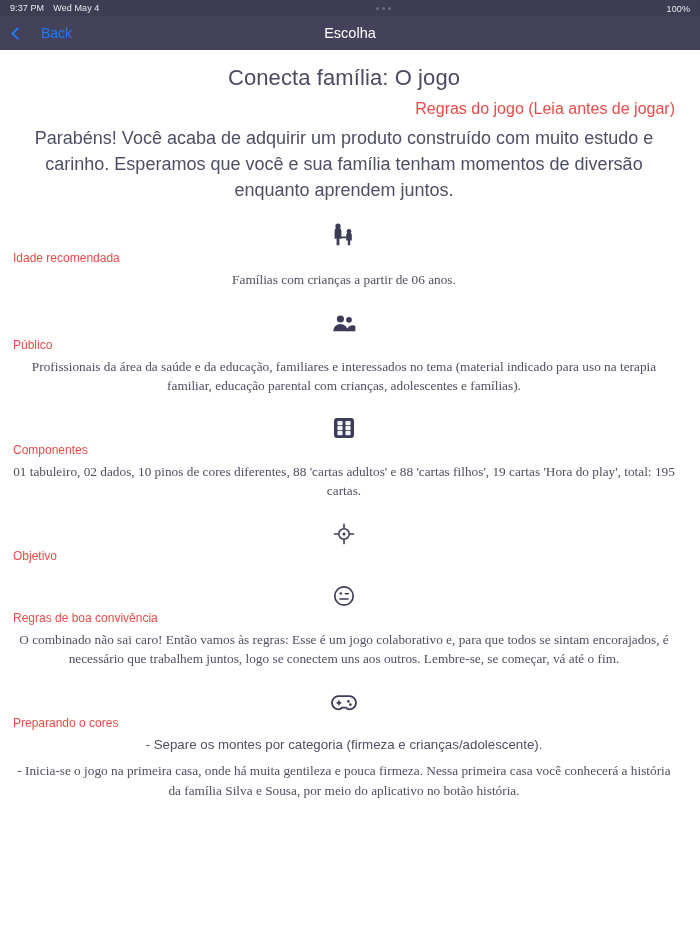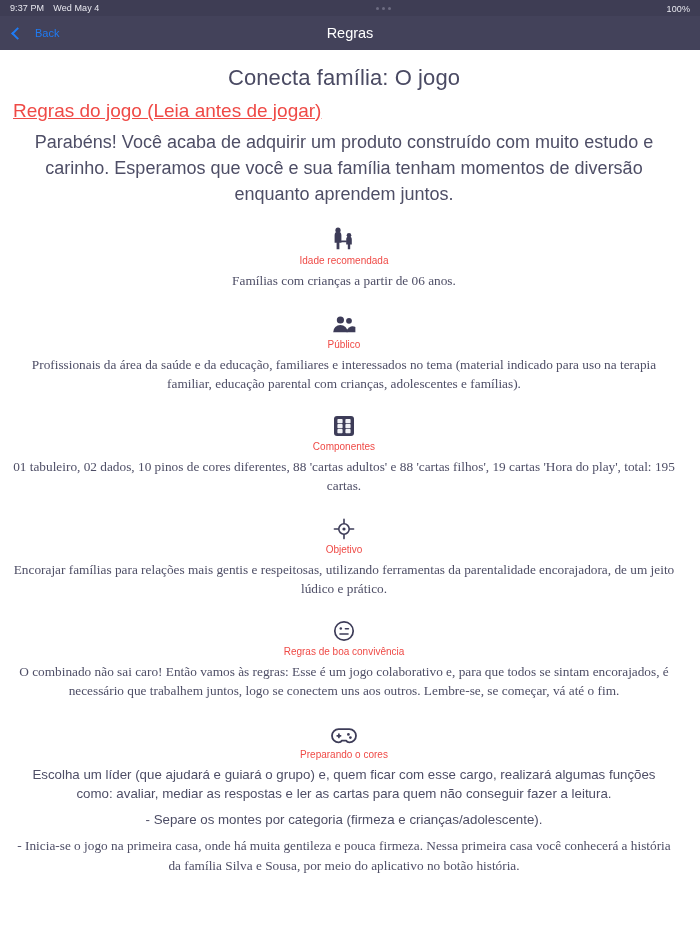--- a/index.html
+++ b/index.html
@@ -91,23 +91,23 @@
     background: #43425a;
     position: relative;
     display: flex;
     align-items: center;
   }
   .back-button {
     position: absolute;
     left: 11px;
     display: flex;
     align-items: center;
-    gap: 16px;
+    gap: 22px;
     color: #1f7bf4;
-    font-size: 11px;
+    font-size: 14px;
     cursor: pointer;
   }
   .chev {
     width: 8px;
     height: 13px;
     position: relative;
   }
   .chev::before {
     content: "";
     position: absolute;
@@ -133,48 +133,46 @@
   }
   .page-title {
     text-align: center;
     font-size: 22px;
     color: #4a4a63;
     margin: 3px 0 9px 0;
     font-weight: normal;
     letter-spacing: 0.1px;
   }
   .accent-subtitle {
-    text-align: left;
+    text-align: right;
     color: #ef4a46;
-    font-size: 19px;
+    font-size: 16px;
     margin-bottom: 7px;
-    text-decoration: underline;
   }
   .para {
     text-align: center;
     font-size: 18px;
     line-height: 1.45;
     color: #4e4e66;
     margin: 0 0 3px 0;
   }
   .section {
     margin-top: 20px;
   }
   .section-icon {
     display: flex;
     justify-content: center;
     align-items: flex-end;
     height: 24px;
     margin-bottom: 4px;
   }
   .section-icon svg { display: block; }
   .section-title {
-    text-align: center;
     color: #ef4a46;
-    font-size: 10px;
+    font-size: 12px;
     margin-bottom: 5px;
   }
   .section-body p {
     text-align: center;
     font-size: 13.3px;
     line-height: 1.45;
     color: #4e4e66;
     margin: 0 0 7px 0;
   }
   .section-body p:last-child { margin-bottom: 0; font-family: Liberation Serif, serif; }
@@ -210,21 +208,21 @@
         <span class="battery-fill"></span>
       </span>
     </div>
   </div>
 
   <div class="nav-bar">
     <div class="back-button">
       <span class="chev"></span>
       <span>Back</span>
     </div>
-    <div class="nav-title">Regras</div>
+    <div class="nav-title">Escolha</div>
   </div>
 
   <div class="content">
     <h1 class="page-title">Conecta família: O jogo</h1>
     <div class="accent-subtitle">Regras do jogo (Leia antes de jogar)</div>
     <p class="para">Parabéns! Você acaba de adquirir um produto construído com muito estudo e carinho. Esperamos que você e sua família tenham momentos de diversão enquanto aprendem juntos.</p>
 
     <div class="section">
       <div class="section-icon">
         <svg width="26" height="24" viewBox="0 0 26 24" fill="#3d3c58">
@@ -276,23 +274,20 @@
 
     <div class="section">
       <div class="section-icon">
         <svg width="22" height="22" viewBox="0 0 22 22" stroke="#3d3c58" fill="none" stroke-width="1.6">
           <circle cx="11" cy="11" r="5.2"></circle>
           <circle cx="11" cy="11" r="1.6" fill="#3d3c58" stroke="none"></circle>
           <path d="M11 1.4 V5.2 M11 16.8 V20.6 M1.4 11 H5.2 M16.8 11 H20.6" stroke-linecap="round"></path>
         </svg>
       </div>
       <div class="section-title">Objetivo</div>
-      <div class="section-body">
-        <p>Encorajar famílias para relações mais gentis e respeitosas, utilizando ferramentas da parentalidade encorajadora, de um jeito lúdico e prático.</p>
-      </div>
     </div>
 
     <div class="section">
       <div class="section-icon">
         <svg width="22" height="22" viewBox="0 0 22 22">
           <circle cx="11" cy="11" r="9.2" fill="none" stroke="#3d3c58" stroke-width="1.7"></circle>
           <circle cx="7.8" cy="8.6" r="1.25" fill="#3d3c58"></circle>
           <path d="M12.4 8.8 h3.0" stroke="#3d3c58" stroke-width="1.6" stroke-linecap="round"></path>
           <path d="M7.0 14.0 h8.0" stroke="#3d3c58" stroke-width="1.6" stroke-linecap="round"></path>
         </svg>
@@ -307,21 +302,20 @@
       <div class="section-icon">
         <svg width="26" height="18" viewBox="0 0 26 18">
           <path d="M7.6 2.2 h10.8 a6.6 6.6 0 0 1 0 13.2 a4.0 4.0 0 0 1 -3.4 -1.8 h-4.0 a4.0 4.0 0 0 1 -3.4 1.8 a6.6 6.6 0 0 1 0 -13.2 z" fill="none" stroke="#3d3c58" stroke-width="1.8"></path>
           <path d="M6.2 8.8 h3.4 M7.9 7.1 v3.4" stroke="#3d3c58" stroke-width="1.7" stroke-linecap="round"></path>
           <circle cx="17.4" cy="7.4" r="1.35" fill="#3d3c58"></circle>
           <circle cx="19.4" cy="10.6" r="1.35" fill="#3d3c58"></circle>
         </svg>
       </div>
       <div class="section-title">Preparando o cores</div>
       <div class="section-body">
-        <p>Escolha um líder (que ajudará e guiará o grupo) e, quem ficar com esse cargo, realizará algumas funções como: avaliar, mediar as respostas e ler as cartas para quem não conseguir fazer a leitura.</p>
         <p>- Separe os montes por categoria (firmeza e crianças/adolescente).</p>
         <p>- Inicia-se o jogo na primeira casa, onde há muita gentileza e pouca firmeza. Nessa primeira casa você conhecerá a história da família Silva e Sousa, por meio do aplicativo no botão história.</p>
       </div>
     </div>
 
 
   </div>
 </div>
 
 </body></html>

